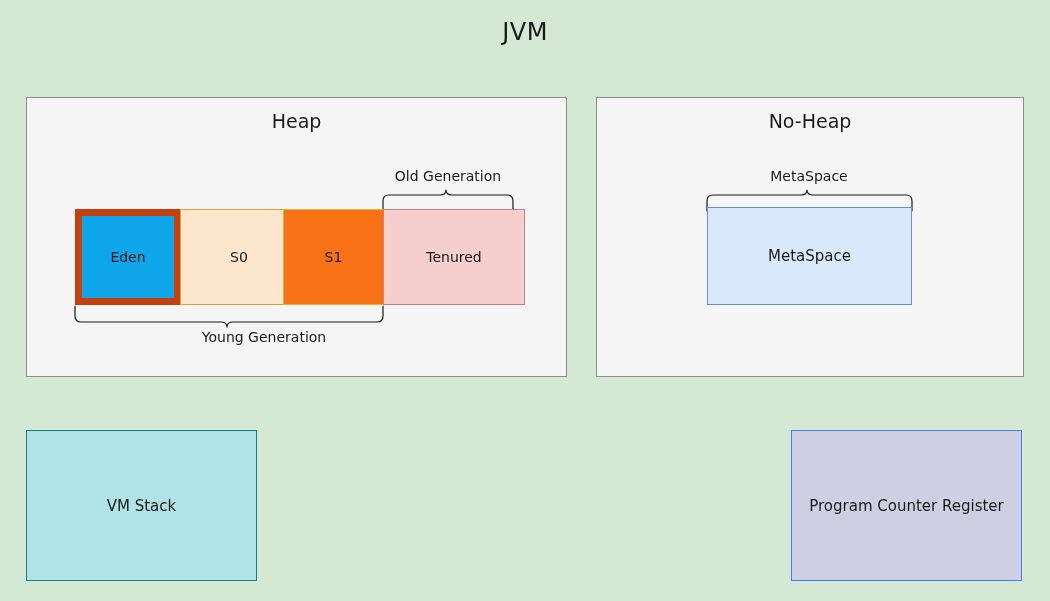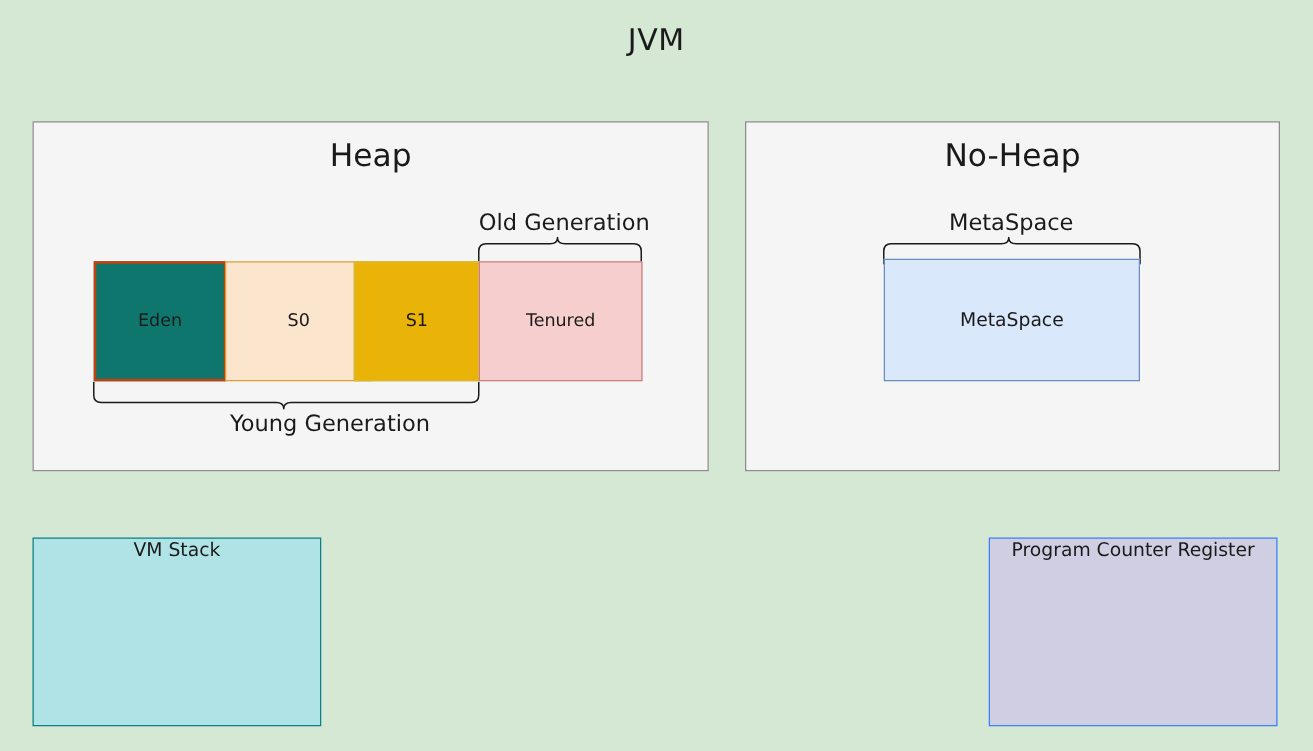--- a/index.html
+++ b/index.html
@@ -36,44 +36,44 @@
   }
 
   
   .panel {
     background: #f5f5f5;
     border: 1px solid #8c8c8c;
   }
   .panel-title {
     width: 100%;
     text-align: center;
-    font-size: 25px;
+    font-size: 19px;
     color: #1a1a1a;
     position: absolute;
     left: 0;
   }
 
   
   .seg {
     display: flex;
     align-items: center;
     justify-content: center;
     font-size: 14px;
     color: #1a1a1a;
   }
-  .seg-eden   { background: #0f766e; border: 2px solid #c2410c; }
+  .seg-eden   { background: #0ea5e9; border: 7px solid #c2410c; }
   .seg-s0     { background: #fce5cd; border: 1px solid #d6a23c; }
-  .seg-s1     { background: #eab308; border: 1px solid #d6b93c; }
+  .seg-s1     { background: #f97316; border: 1px solid #d6b93c; }
   .seg-tenured{ background: #f6cece; border: 1px solid #c97f7f; }
 
   
   .brace-label {
     position: absolute;
     text-align: center;
-    font-size: 18px;
+    font-size: 14px;
     color: #1a1a1a;
     white-space: nowrap;
   }
   .brace-svg { position: absolute; overflow: visible; }
   .brace-svg path {
     fill: none;
     stroke: #1a1a1a;
     stroke-width: 1.2;
     stroke-linecap: round;
     stroke-linejoin: round;
@@ -86,20 +86,21 @@
     display: flex;
     align-items: center;
     justify-content: center;
     font-size: 15px;
     color: #1a1a1a;
   }
 
   
   .runtime-box {
     display: flex;
+    align-items: center;
     justify-content: center;
     font-size: 15px;
     color: #1a1a1a;
     text-align: center;
   }
   .rb-vm-stack  { background: #b0e3e6; border: 1px solid #0e8088; }
   .rb-native    { background: #b1ddf0; border: 1px solid #10739e; }
   .rb-pc        { background: #d0cee2; border: 1px solid #3b82f6; }
 </style>
 </head>
@@ -121,21 +122,21 @@
 
   <div class="abs seg seg-eden" style="left:75px; top:209px; width:106px; height:96px;">
     <span>Eden</span>
   </div>
   <div class="abs seg seg-s0" style="left:180px; top:209px; width:118px; height:96px;">
     <span>S0</span>
   </div>
   <div class="abs seg seg-s1" style="left:283px; top:209px; width:101px; height:96px;">
     <span>S1</span>
   </div>
-  <div class="abs seg seg-tenured" style="left:383px; top:209px; width:131px; height:96px;">
+  <div class="abs seg seg-tenured" style="left:383px; top:209px; width:142px; height:96px;">
     <span>Tenured</span>
   </div>
 
   <svg class="brace-svg" style="left:73px; top:305px;" width="312" height="22" viewBox="0 0 312 22">
     <path d="M2,1 L2,11 Q2,17 8,17 L148,17 Q154,17 154,22 Q154,17 160,17 L304,17 Q310,17 310,11 L310,1"></path>
   </svg>
 
   <div class="brace-label" style="left:149px; top:329px; width:230px;">Young Generation</div>
 
   <div class="abs panel" style="left:596px; top:97px; width:428px; height:280px;">

